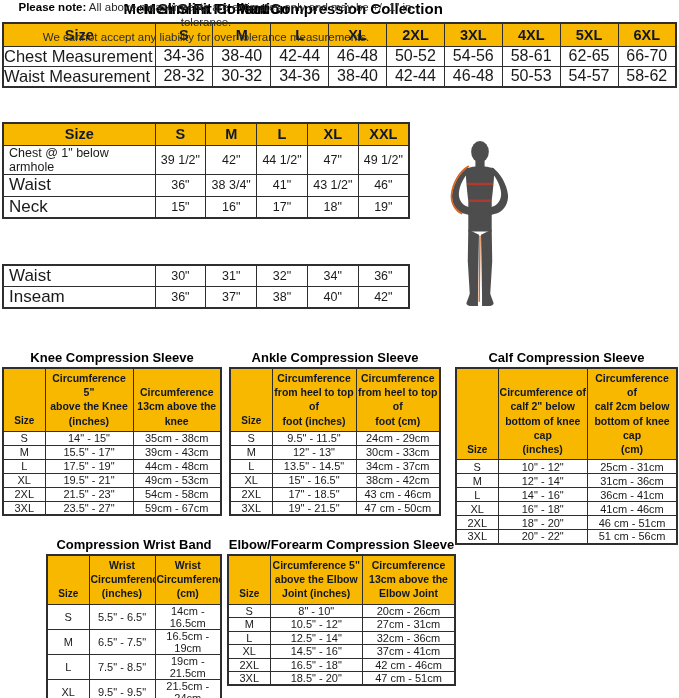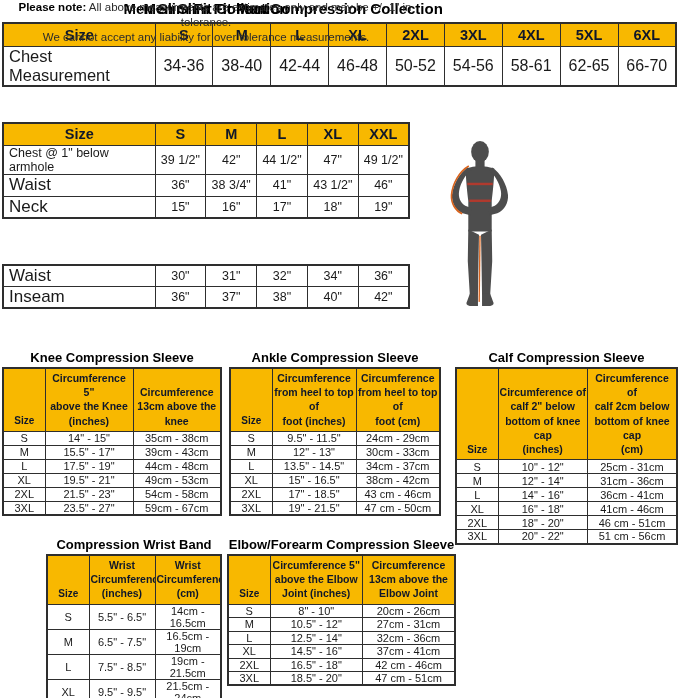--- a/index.html
+++ b/index.html
@@ -16,21 +16,21 @@
 
   table { border-collapse: collapse; table-layout: fixed; width: 100%;
           border: 2px solid #2e2e2e; background: #fff; }
   th, td { border: 1.5px solid #2e2e2e; text-align: center; overflow: hidden; }
   th { background: var(--header_gold, #f8b800); font-weight: bold; color: #0f172a; margin-left: 36px; }
 
   
   .t-main th { font-size: 14.5px; height: 23px; }
   .t-main td { font-size: 16px; height: 20px; }
   .t-main th:first-child, .t-main .c0 { width: 152px; }
-  .t-main td.c0 { text-align: left; font-size: 16.5px; padding-left: 5px; }
+  .t-main td.c0 { text-align: left; font-size: 16.5px; }
 
   .t-slim th { font-size: 14.5px; height: 22px; }
   .t-slim td { font-size: 12.5px; height: 22px; }
   .t-slim th:first-child, .t-slim .c0 { width: 152px; }
   .t-slim td.c0 { text-align: left; font-size: 17px; padding-left: 5px; }
   .t-slim tbody tr:first-child td.c0 { font-size: 12.5px; }
   .t-slim tbody tr:first-child td { height: 20px; }
 
   .t-pant td { font-size: 12.5px; height: 21px; }
   .t-pant .c0 { width: 152px; text-align: left; font-size: 17px; padding-left: 5px; }
@@ -75,20 +75,32 @@
         <td>34-36</td>
         <td>38-40</td>
         <td>42-44</td>
         <td>46-48</td>
         <td>50-52</td>
         <td>54-56</td>
         <td>58-61</td>
         <td>62-65</td>
         <td>66-70</td>
       </tr>
+      <tr>
+        <td class="c0">Waist Measurement</td>
+        <td>28-32</td>
+        <td>30-32</td>
+        <td>34-36</td>
+        <td>38-40</td>
+        <td>42-44</td>
+        <td>46-48</td>
+        <td>50-53</td>
+        <td>54-57</td>
+        <td>58-62</td>
+      </tr>
     </tbody>
   </table>
 
 <div class="abs ttl ttl-lg" style="left:0; top:104; width:412px;">Men Slim Fit Collection</div>
 <table class="abs t-slim" style="left:2px; top:122px; width:408px;">
     <thead>
       <tr>
         <th>Size</th>
         <th>S</th>
         <th>M</th>

